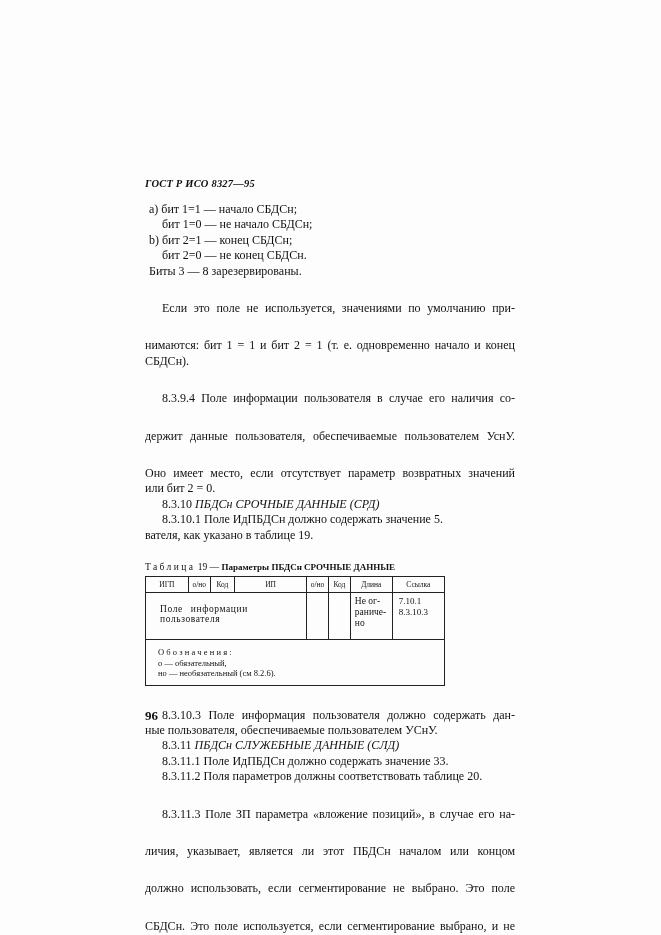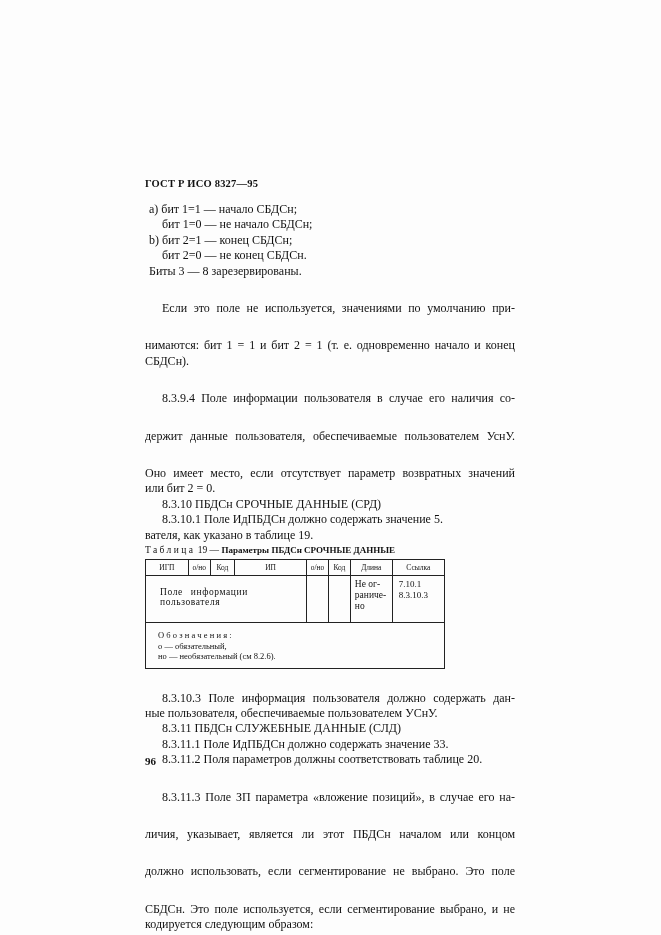--- a/index.html
+++ b/index.html
@@ -15,37 +15,38 @@
       position: absolute;
       left: 145px; top: 178px;
       width: 370px;
     }
     .header-code {
       font-family: "Liberation Serif", serif;
       font-weight: bold;
       font-size: 10.5px;
       letter-spacing: 0.2px;
       margin: 0 0 13px 0;
+      font-style: italic;
     }
     .line {
       font-size: 12px;
       line-height: 15.4px;
       margin: 0;
       text-align: justify;
       text-align-last: left;
     }
     .indent1 { padding-left: 4px; }
     .indent2 { padding-left: 17px; }
     .para { text-indent: 17px; }
     .para-j { text-align: justify; text-align-last: justify; margin-top: 22px; }
-    .heading-it { }
+    .heading-it { font-style: italic; }
 
     .table-caption {
       font-size: 9.5px;
-      margin: 2px 0 4px 0;
+      margin: 19px 0 4px 0;
       white-space: nowrap;
     }
     .table-caption .spaced { letter-spacing: 2.4px; }
     .table-caption .title { font-weight: bold; font-size: 9px; }
 
     table.t19 {
       border-collapse: collapse;
       width: 300px;
       font-family: "Liberation Serif", serif;
       padding-left: 40px;
@@ -82,23 +83,23 @@
     .notes {
       font-size: 8.5px;
       line-height: 10.5px;
       padding: 7px 0 6px 12px !important;
     }
     .notes .spaced { letter-spacing: 2.2px; }
 
     .after-table { margin-top: 18px; }
     .page-number {
       position: absolute;
-      left: 145px; top: 755px;
+      left: 145px; top: 708px;
       font-weight: bold;
-      font-size: 11px;
+      font-size: 13px;
     }
   </style>
 </head>
 <body>
 
 <div class="page">
 
   <div class="header-code">ГОСТ Р ИСО 8327—95</div>
 
   <div>

